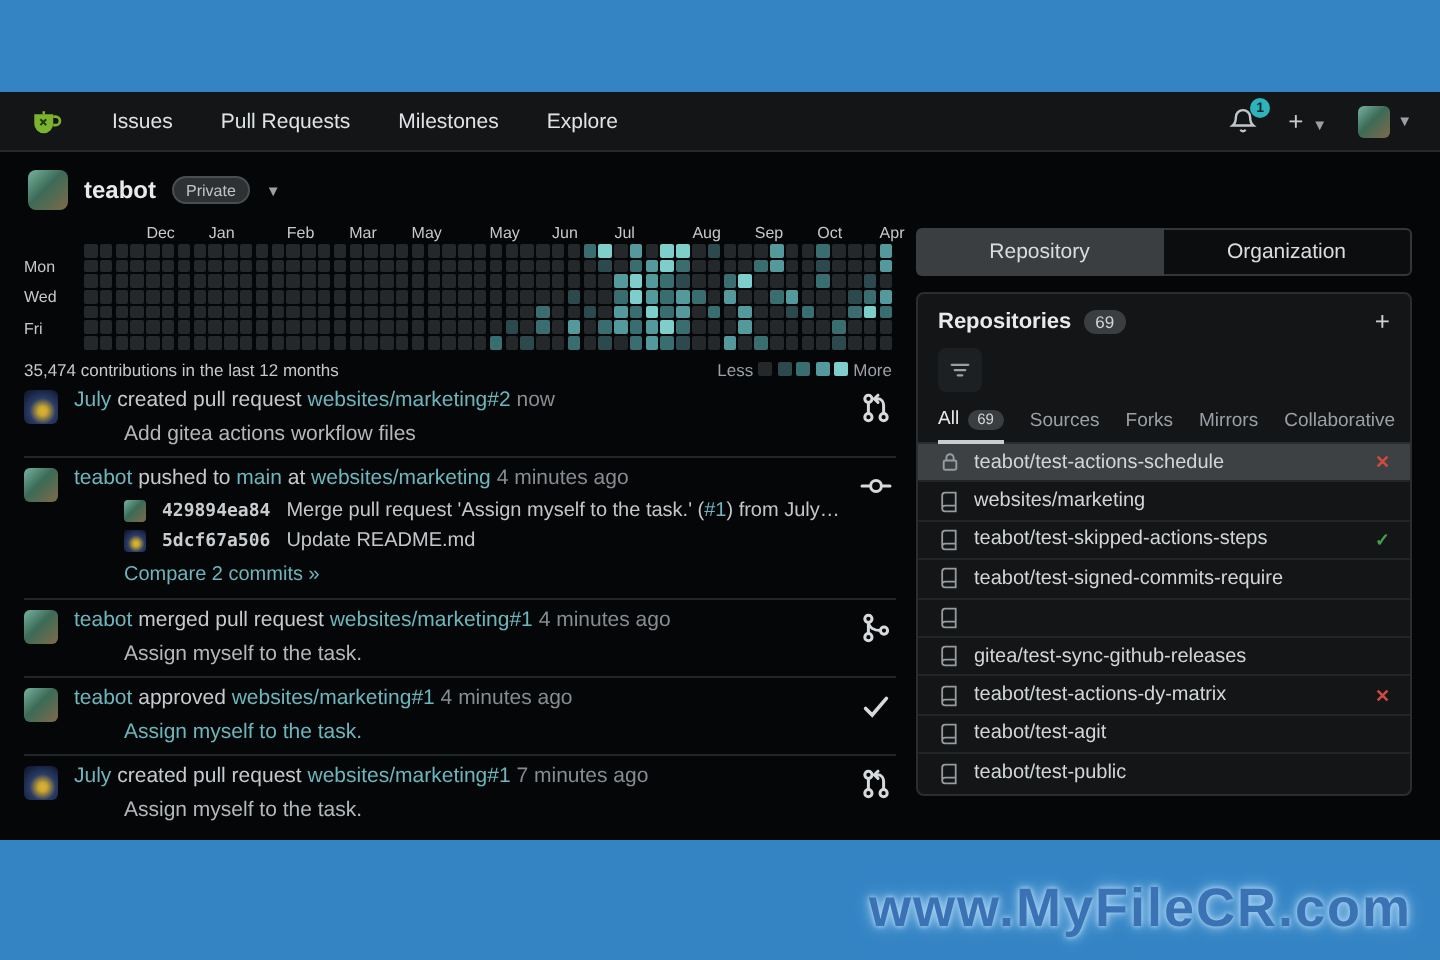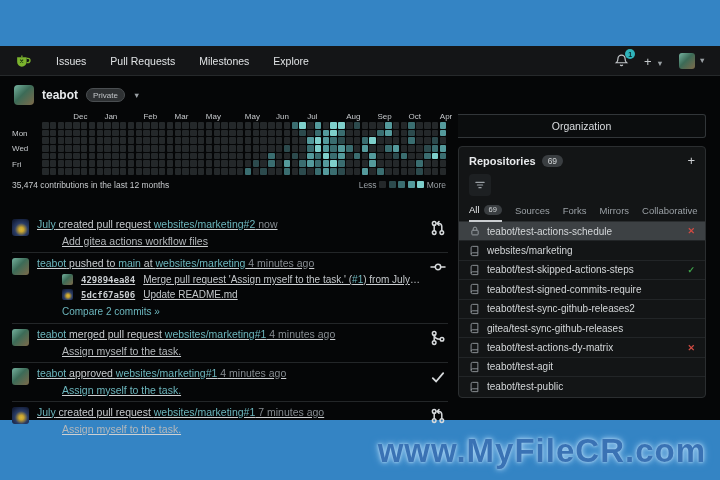--- a/index.html
+++ b/index.html
@@ -42,21 +42,21 @@
   .hm-body { display:flex; }
   .hm-days { width:30px; position:relative; flex:none; }
   .hm-day { position:absolute; left:0; }
   .hm-grid { display:grid; grid-template-columns:repeat(52, 6.5px); grid-auto-rows:6.5px; gap:1.2px 1.3px; }
   .hm-cell { width:6.5px; height:6.5px; border-radius:1px; }
   .hm-caption { display:flex; justify-content:space-between; align-items:center; margin-top:5px; font-size:8.5px; padding-right:2px; }
   .hm-legend { display:flex; align-items:center; gap:2.5px; color:#9aa0a5; }
   .legend-sq { width:7px; height:7px; border-radius:1px; }
 
   
-  .feed { margin-top:24px;text-decoration:underline; }
+  .feed { margin-top:0; }
   .feed-item { display:flex; gap:8px; padding:4px 2px 4px 0; border-top:1px solid #232628; }
   .feed-item:first-child { border-top:none; }
   .avatar { width:17px; height:17px; border-radius:3px; flex:none; margin-top:1px; }
   .feed-main { flex:1; min-width:0; }
   .feed-head { font-size:10.5px; line-height:13px; color:#c6cacd; }
   .lnk { color:#6cb6bd; text-decoration:none; cursor:pointer; }
   .time { color:#868c91; }
   .feed-body { margin:4px 0 0 25px; font-size:10.5px; line-height:13px; color:#b4b8bb; }
   .feed-body.lnk-body { color:#6cb6bd; }
   .feed-icon { width:16px; height:16px; color:#d7dadc; flex:none; margin-top:2px; }
@@ -92,21 +92,21 @@
   .repo-row { display:flex; align-items:center; gap:6px; height:19.4px; padding:0 10px; border-bottom:1px solid #222527; font-size:10px; color:#d3d6d8; cursor:pointer; }
   .repo-row:last-child { border-bottom:none;justify-content:space-between; }
   .repo-row.hl { background:#3d4144; }
   .repo-icon { width:12px; height:12px; color:#969ca0; flex:none; }
   .repo-icon svg { width:12px; height:12px; }
   .repo-name { flex:1; overflow:hidden; text-overflow:ellipsis; white-space:nowrap; }
   .status-x { color:#cf4a42; font-size:9px; font-weight:bold; }
   .status-check { color:#3fa34a; font-size:9px; font-weight:bold; }
 
   
-  .watermark { position:absolute; right:14px; bottom:10px; font-size:33px; font-weight:bold; letter-spacing:1px; color:#3a72b4;
+  .watermark { position:absolute; right:14px; bottom:10px; font-size:27px; font-weight:bold; letter-spacing:1px; color:#3a72b4;
     text-shadow:0 0 2px #a5d2f2, 0 0 5px #a5d2f2, 0 0 9px #7fb6e6; }
 </style>
 </head>
 <body>
 
 <div class="screen">
 
   <div class="navbar">
     <span class="logo">
       <svg viewBox="0 0 16 16">
@@ -633,20 +633,21 @@
                   <path d="M11.8 10.8V6.6c0-1.7-1.2-3.2-3.1-3.2H7.3"></path>
                   <path d="M9 1.6 7.2 3.4 9 5.2"></path>
                 </g>
               </svg></div>
           </div>
         </div>
     </div>
 
     <div class="side-col">
       <div class="side-tabs">
+          <div class="side-tab active">Repository</div>
           <div class="side-tab inactive">Organization</div>
         </div>
       <div class="panel">
         <div class="panel-head">
           <span class="panel-title">Repositories</span>
           <span class="count-badge">69</span>
           <span class="panel-plus">+</span>
         </div>
         <div class="search-row">
           <span class="filter-btn">
@@ -702,21 +703,20 @@
             <div class="repo-row">
               <span class="repo-icon"><svg viewBox="0 0 16 16">
                   <path fill="none" stroke="currentColor" stroke-width="1.2" d="M4.7 1.8h7.1v12.4H4.7a1.9 1.9 0 0 1 0-3.8h7.1M4.7 1.8a1.9 1.9 0 0 0-1.9 1.9v8.6"></path>
                 </svg></span>
               <span class="repo-name">teabot/test-signed-commits-require</span>
             </div>
             <div class="repo-row">
               <span class="repo-icon"><svg viewBox="0 0 16 16">
                   <path fill="none" stroke="currentColor" stroke-width="1.2" d="M4.7 1.8h7.1v12.4H4.7a1.9 1.9 0 0 1 0-3.8h7.1M4.7 1.8a1.9 1.9 0 0 0-1.9 1.9v8.6"></path>
                 </svg></span>
-              <span class="repo-name">teabot/test-sync-github-releases2</span>
             </div>
             <div class="repo-row">
               <span class="repo-icon"><svg viewBox="0 0 16 16">
                   <path fill="none" stroke="currentColor" stroke-width="1.2" d="M4.7 1.8h7.1v12.4H4.7a1.9 1.9 0 0 1 0-3.8h7.1M4.7 1.8a1.9 1.9 0 0 0-1.9 1.9v8.6"></path>
                 </svg></span>
               <span class="repo-name">gitea/test-sync-github-releases</span>
             </div>
             <div class="repo-row">
               <span class="repo-icon"><svg viewBox="0 0 16 16">
                   <path fill="none" stroke="currentColor" stroke-width="1.2" d="M4.7 1.8h7.1v12.4H4.7a1.9 1.9 0 0 1 0-3.8h7.1M4.7 1.8a1.9 1.9 0 0 0-1.9 1.9v8.6"></path>

